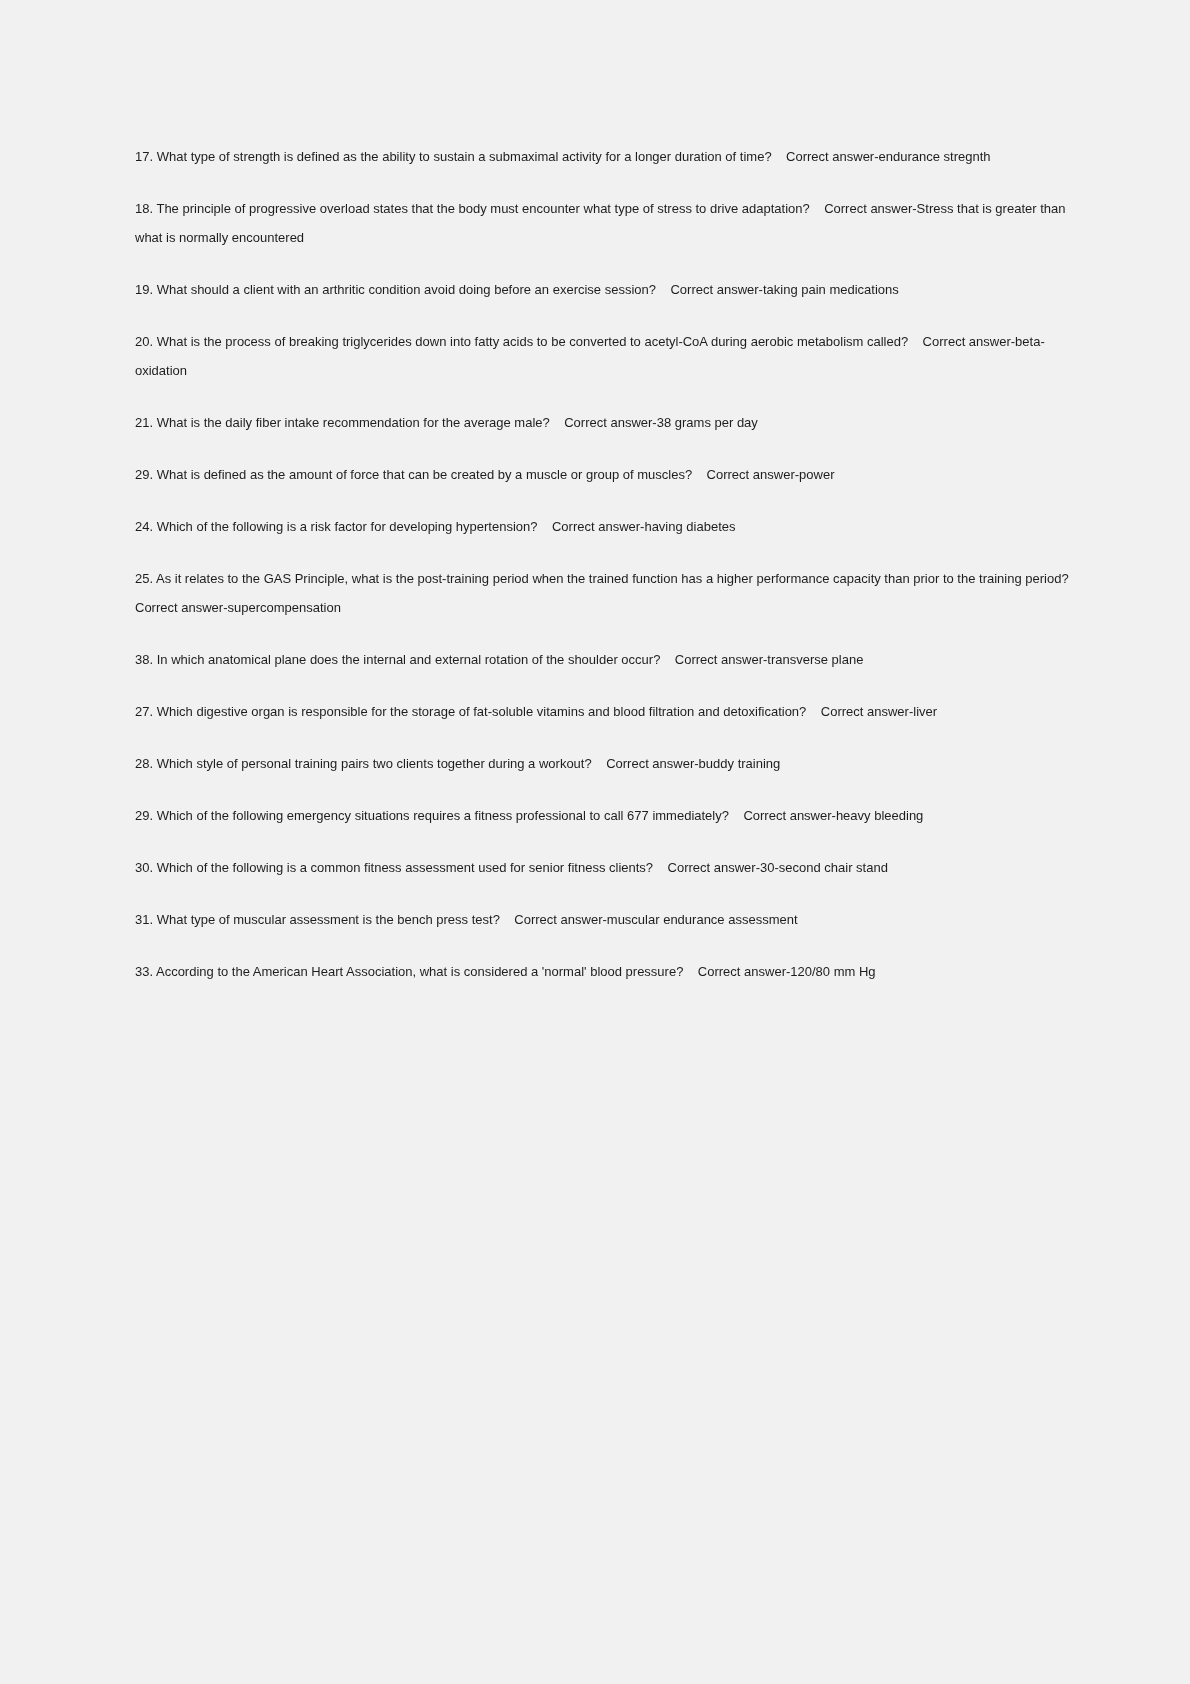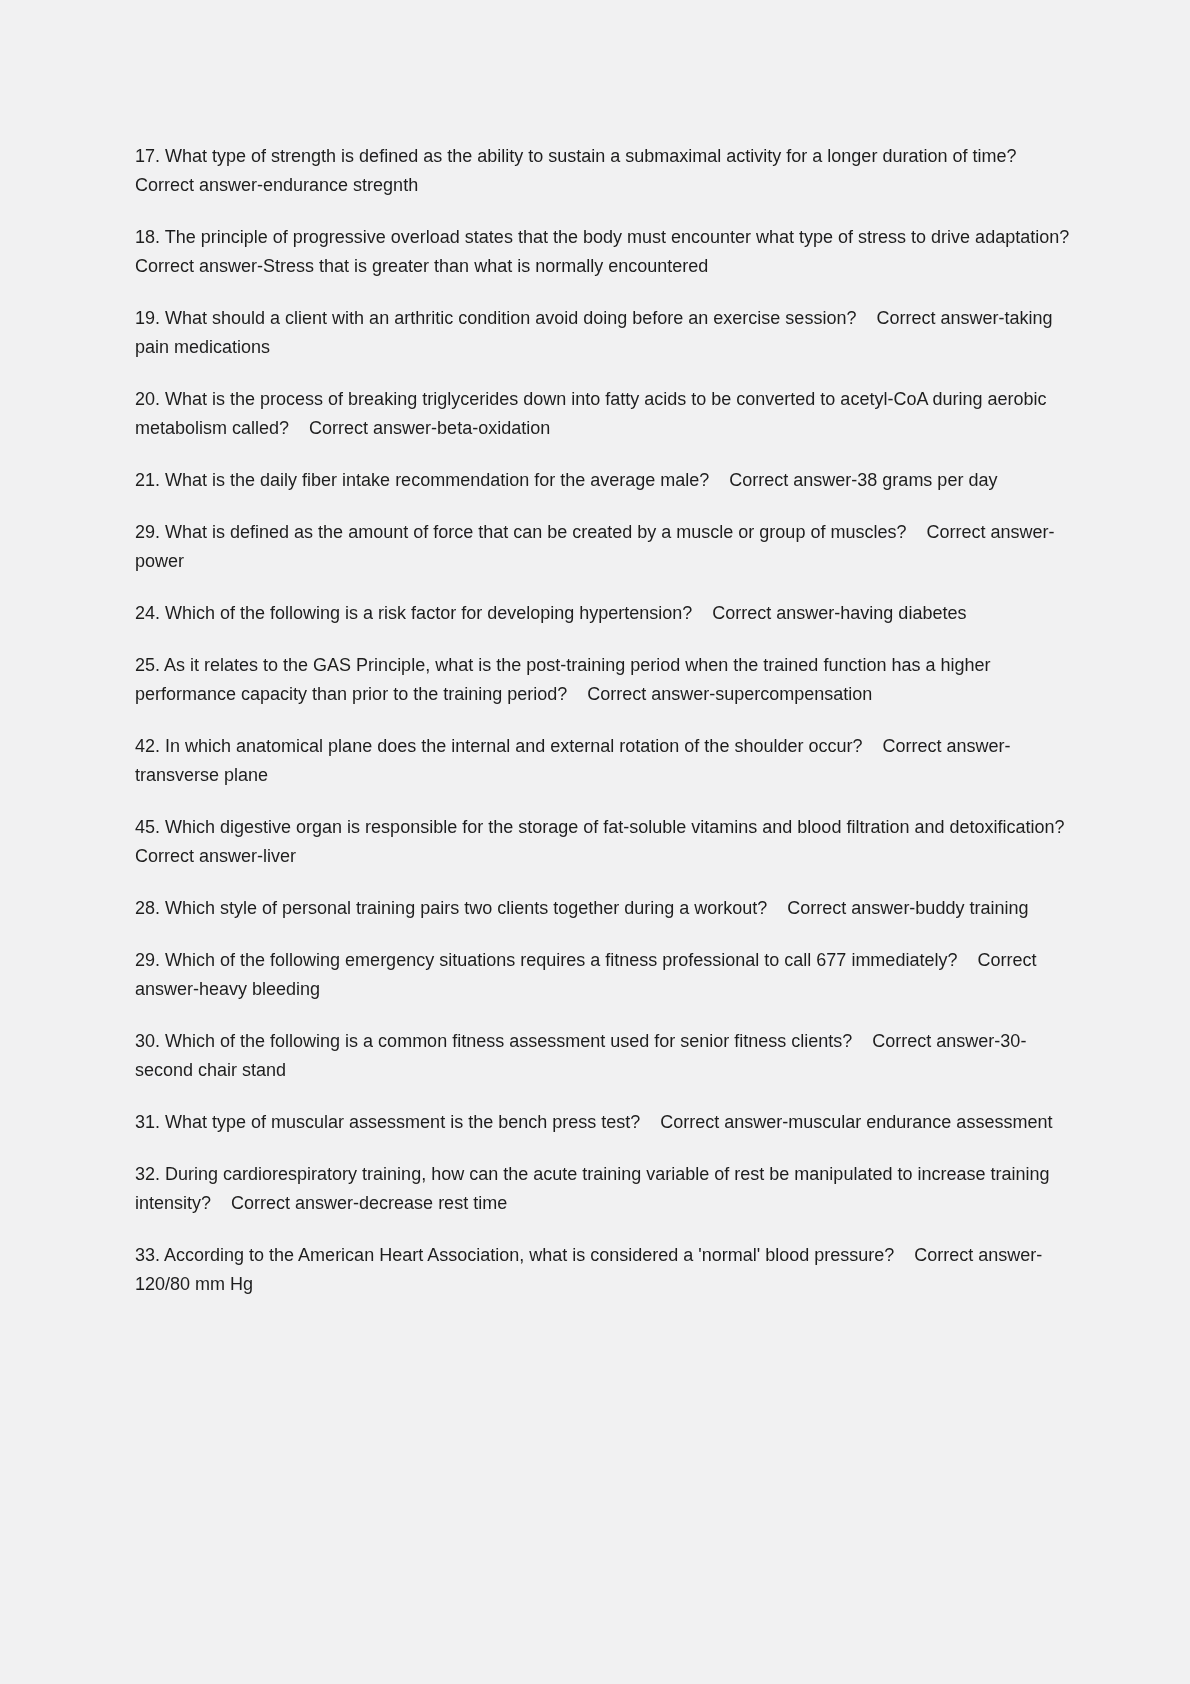--- a/index.html
+++ b/index.html
@@ -17,42 +17,41 @@
     width: 1190px;
     height: 1684px;
     padding: 142px 0 0 135px;
   }
   .question-list {
     width: 940px;
   }
   p.question {
     margin: 0 0 23px 0;
     font-family: "Liberation Sans", sans-serif;
-    font-size: 18px;
+    font-size: 13px;
     line-height: 29px;
     color: #1e1e1e;
     white-space: pre-wrap;
     overflow-wrap: break-word;
   }
 </style>
 </head>
 <body>
 
 <main class="doc-page">
   <div class="question-list">
     <p class="question">17. What type of strength is defined as the ability to sustain a submaximal activity for a longer duration of time?    Correct answer-endurance stregnth</p>
     <p class="question">18. The principle of progressive overload states that the body must encounter what type of stress to drive adaptation?    Correct answer-Stress that is greater than what is normally encountered</p>
     <p class="question">19. What should a client with an arthritic condition avoid doing before an exercise session?    Correct answer-taking pain medications</p>
     <p class="question">20. What is the process of breaking triglycerides down into fatty acids to be converted to acetyl-CoA during aerobic metabolism called?    Correct answer-beta-oxidation</p>
     <p class="question">21. What is the daily fiber intake recommendation for the average male?    Correct answer-38 grams per day</p>
     <p class="question">29. What is defined as the amount of force that can be created by a muscle or group of muscles?    Correct answer-power</p>
     <p class="question">24. Which of the following is a risk factor for developing hypertension?    Correct answer-having diabetes</p>
     <p class="question">25. As it relates to the GAS Principle, what is the post-training period when the trained function has a higher performance capacity than prior to the training period?    Correct answer-supercompensation</p>
-    <p class="question">42. In which anatomical plane does the internal and external rotation of the shoulder occur?    Correct answer-transverse plane</p>
-    <p class="question">45. Which digestive organ is responsible for the storage of fat-soluble vitamins and blood filtration and detoxification?    Correct answer-liver</p>
+    <p class="question">38. In which anatomical plane does the internal and external rotation of the shoulder occur?    Correct answer-transverse plane</p>
+    <p class="question">27. Which digestive organ is responsible for the storage of fat-soluble vitamins and blood filtration and detoxification?    Correct answer-liver</p>
     <p class="question">28. Which style of personal training pairs two clients together during a workout?    Correct answer-buddy training</p>
     <p class="question">29. Which of the following emergency situations requires a fitness professional to call 677 immediately?    Correct answer-heavy bleeding</p>
     <p class="question">30. Which of the following is a common fitness assessment used for senior fitness clients?    Correct answer-30-second chair stand</p>
     <p class="question">31. What type of muscular assessment is the bench press test?    Correct answer-muscular endurance assessment</p>
-    <p class="question">32. During cardiorespiratory training, how can the acute training variable of rest be manipulated to increase training intensity?    Correct answer-decrease rest time</p>
     <p class="question">33. According to the American Heart Association, what is considered a 'normal' blood pressure?    Correct answer-120/80 mm Hg</p>
   </div>
 </main>
 
 </body></html>

